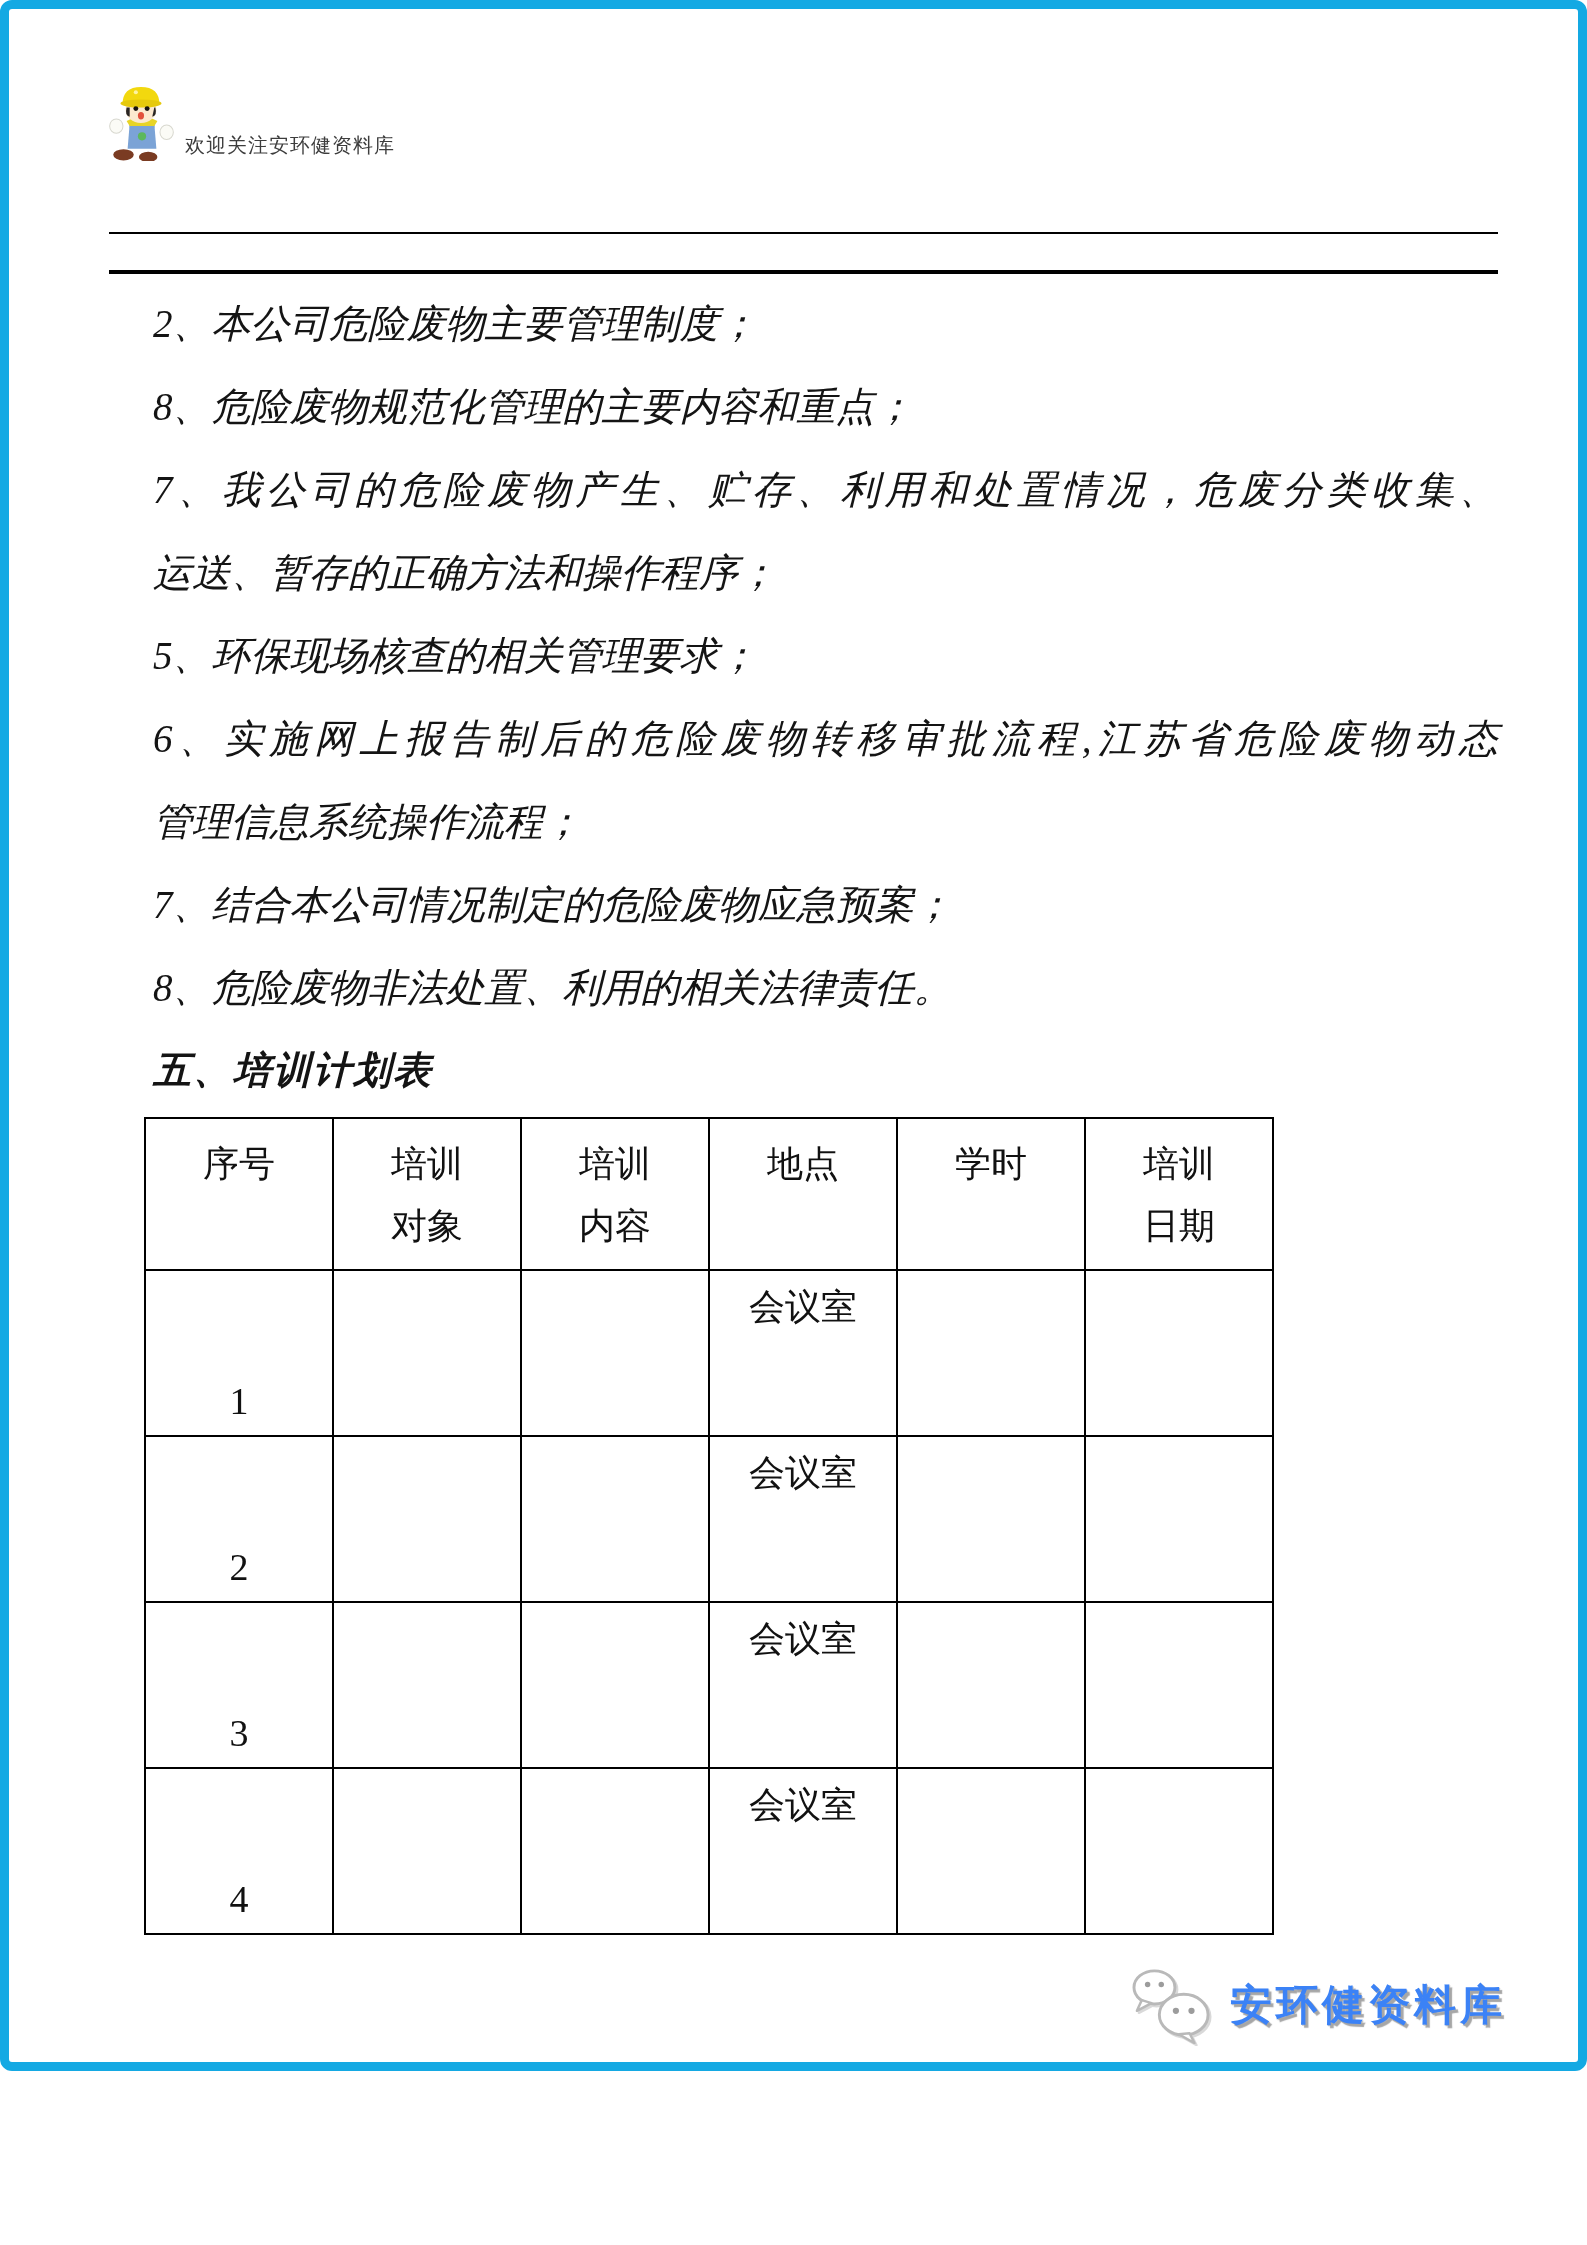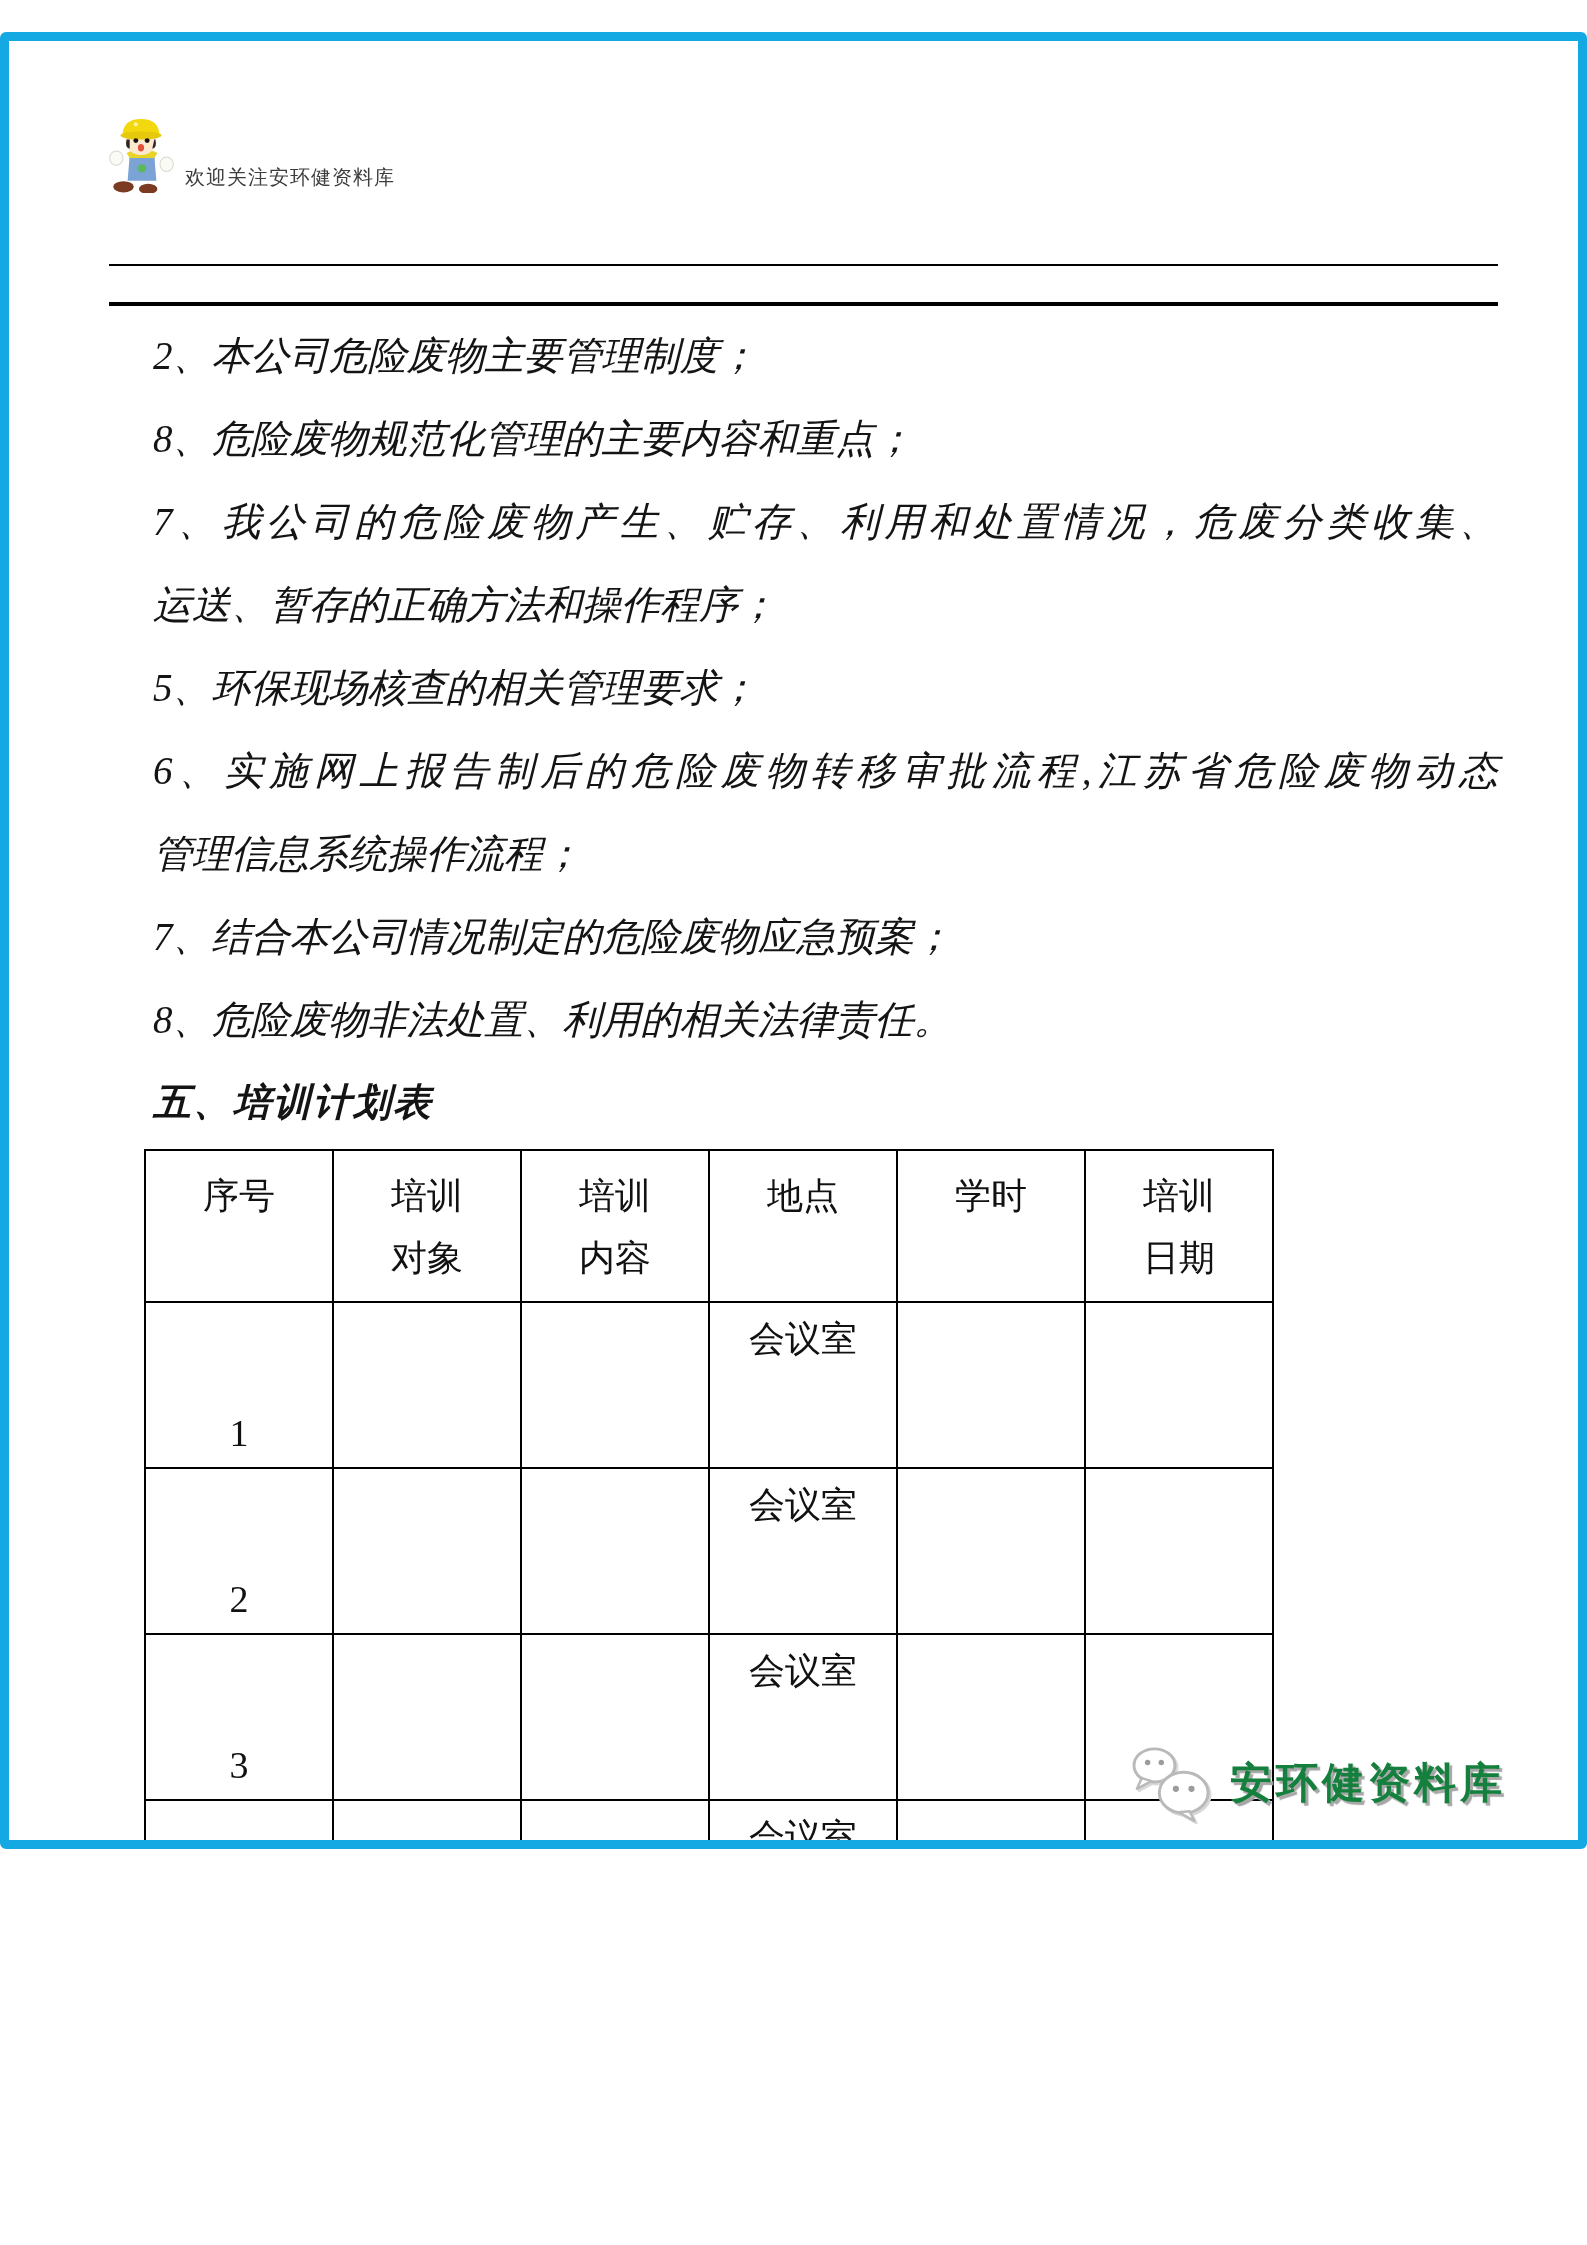--- a/index.html
+++ b/index.html
@@ -1,26 +1,25 @@
 <!DOCTYPE html>
 <html><head>
 <meta charset="utf-8">
 <style>
   html,body{margin:0;padding:0;background:#ffffff;}
   .page{
     position:relative;
-    width:1587px;height:1817px;
+    width:1587px;height:2071px;
     box-sizing:border-box;
     background:#ffffff;
     border:9px solid #14a9e3;
-    border-radius:6px;
+    border-radius:12px;
     overflow:hidden;
     font-family:"Liberation Serif","DejaVu Serif",serif;
     color:#141414;
-    margin-top:32px;
   }
   
   .hdr{
     position:absolute;top:76px;left:100px;
     display:flex;align-items:flex-end;gap:10px;height:76px;
   }
   .hdr .banner{
     font-family:"Liberation Sans","DejaVu Sans",sans-serif;
     font-size:20px;color:#3d3d3d;letter-spacing:1px;
     padding-bottom:2px;
@@ -67,21 +66,21 @@
   td.c-no{vertical-align:bottom;text-align:center;padding-bottom:22px;font-size:38px;}
   td.c-loc{vertical-align:top;text-align:center;padding-top:18px;}
   
   .footer{
     position:absolute;right:72px;bottom:18px;
     display:flex;align-items:center;gap:14px;
   }
   .footer .brand{
     font-family:"Liberation Sans","DejaVu Sans",sans-serif;
     font-weight:bold;font-size:42px;letter-spacing:4px;
-    color:#15803d;
+    color:#3b82f6;
     text-shadow:3px 3px 1px #a6a6a6, 1px 1px 0 #c9c9c9;
   }
   .wechat-svg{filter:drop-shadow(2px 2px 0 #d9d9d9);}
 </style>
 </head>
 <body>
 
 <div class="page">
 
   <div class="hdr">

